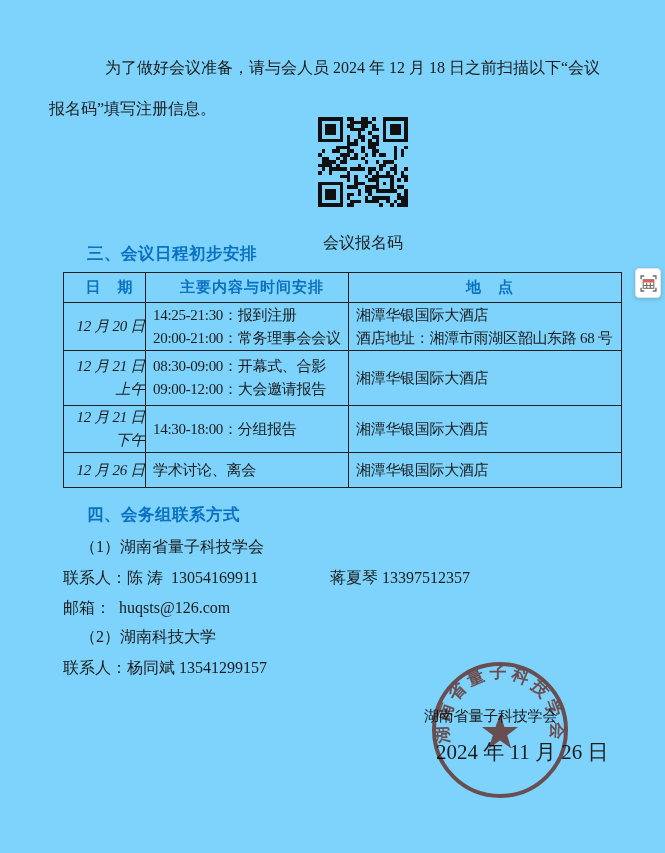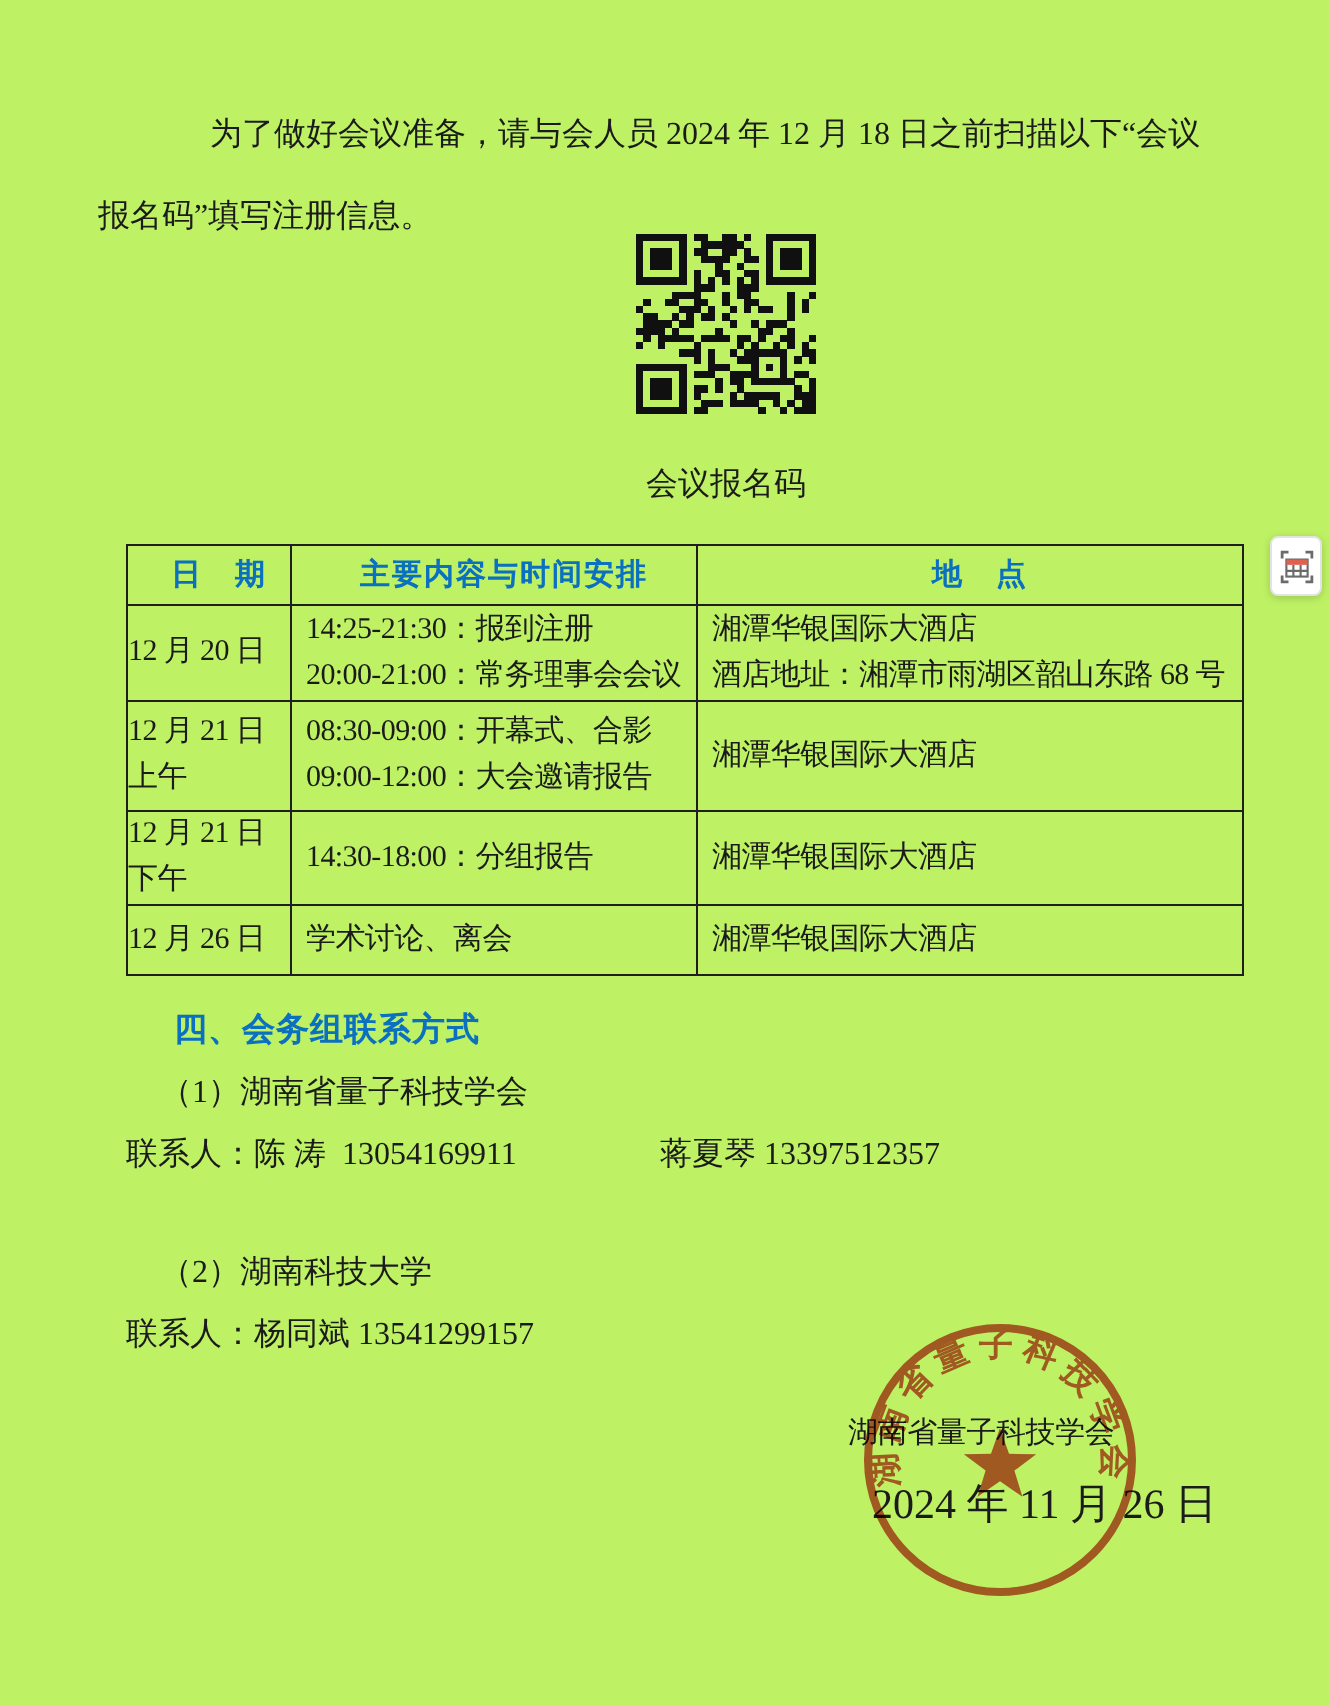--- a/index.html
+++ b/index.html
@@ -1,16 +1,16 @@
 <!DOCTYPE html>
 <html style="--accent: #0b70c0; --seal: #d2473a; --ink: #1b1b1b; --iconred: #e0604f;"><head>
 <meta charset="utf-8">
 <style>
   html,body{margin:0;padding:0;background:#fff;}
-  .page{position:relative;width:665px;height:853px;background:#bef264;overflow:hidden;
+  .page{position:relative;width:665px;height:853px;background:#7dd3fc;overflow:hidden;
         font-family:"Liberation Serif","DejaVu Serif",serif;color:var(--ink,#1b1b1b);}
   .abs{position:absolute;}
   .body-text{font-size:16px;line-height:21px;white-space:pre;}
   .heading{font-family:"Liberation Sans","DejaVu Sans",sans-serif;font-weight:bold;
            font-size:16.5px;letter-spacing:.5px;color:var(--accent,#0b70c0);white-space:pre;}
   .intro-line1{left:105px;top:57px;}
   .intro-line2{left:49px;top:98px;}
   .qr{left:318px;top:117px;width:90px;height:90px;}
   .qr-caption{left:313px;top:196px;width:100px;text-align:center;margin-top:36px;}
   .h3pos{left:87px;top:243px;}
@@ -19,21 +19,21 @@
   .schedule th,.schedule td{border:1.5px solid #1f1f1f;vertical-align:middle;}
   .schedule th{font-family:"Liberation Sans","DejaVu Sans",sans-serif;font-weight:bold;
                color:var(--accent,#0b70c0);font-size:15px;letter-spacing:1px;text-align:center;
                padding:0 0 0 10px;white-space:pre;}
   .schedule thead tr{height:30px;}
   .schedule tbody tr:nth-child(1){height:48px;}
   .schedule tbody tr:nth-child(2){height:55px;}
   .schedule tbody tr:nth-child(3){height:47px;}
   .schedule tbody tr:nth-child(4){height:35px;}
   .schedule td{font-size:15px;letter-spacing:-0.3px;padding:0 2px 0 7px;white-space:nowrap;}
-  .schedule td.date{text-align:left;padding:0;}
+  .schedule td.date{text-align:right;padding:0;font-style:italic;}
   .schedule td div{line-height:23px;}
   .org1{left:80px;top:536px;}
   .c1l{left:63px;top:567px;text-align:center;}
   .c1r{left:330px;top:567px;}
   .email{left:63px;top:597px;}
   .org2{left:80px;top:626px;}
   .c2{left:63px;top:657px;}
   .seal-signer{left:424px;top:707px;font-size:15px;letter-spacing:-0.2px;white-space:pre;}
   .seal-date{left:436px;top:738px;font-size:21px;white-space:pre;}
   .seal{left:428px;top:655px;width:144px;height:150px;mix-blend-mode:multiply;opacity:.88;}
@@ -353,20 +353,21 @@
       <rect x="8" y="24" width="1.02" height="1.02"></rect>
       <rect x="9" y="24" width="1.02" height="1.02"></rect>
       <rect x="17" y="24" width="1.02" height="1.02"></rect>
       <rect x="20" y="24" width="1.02" height="1.02"></rect>
       <rect x="22" y="24" width="1.02" height="1.02"></rect>
       <rect x="23" y="24" width="1.02" height="1.02"></rect>
       <rect x="24" y="24" width="1.02" height="1.02"></rect>
     </svg>
   <div class="abs body-text qr-caption">会议报名码</div>
 
+  <div class="abs heading h3pos">三、会议日程初步安排</div>
 
   <table class="schedule">
     <colgroup>
         <col style="width:82px">
         <col style="width:203px">
         <col style="width:273px">
       </colgroup>
     <thead>
       <tr>
         <th>日　期</th>
@@ -424,20 +425,21 @@
             <div>湘潭华银国际大酒店</div>
           </td>
         </tr>
       </tbody>
   </table>
 
   <div class="abs heading h4pos">四、会务组联系方式</div>
   <div class="abs body-text org1">（1）湖南省量子科技学会</div>
   <div class="abs body-text c1l">联系人：陈 涛  13054169911</div>
   <div class="abs body-text c1r">蒋夏琴 13397512357</div>
+  <div class="abs body-text email">邮箱：  huqsts@126.com</div>
   <div class="abs body-text org2">（2）湖南科技大学</div>
   <div class="abs body-text c2">联系人：杨同斌 13541299157</div>
 
   <div class="abs seal-signer">湖南省量子科技学会</div>
   <div class="abs seal-date">2024 年 11 月 26 日</div>
 
   <svg class="abs seal" viewBox="0 0 144 150">
     <circle class="seal-stroke" cx="72" cy="75" r="66"></circle>
     <path id="sealArc" d="M 25.3 97.8 A 52 52 0 1 1 118.7 97.8" fill="none"></path>
     <text class="seal-ring-text">

